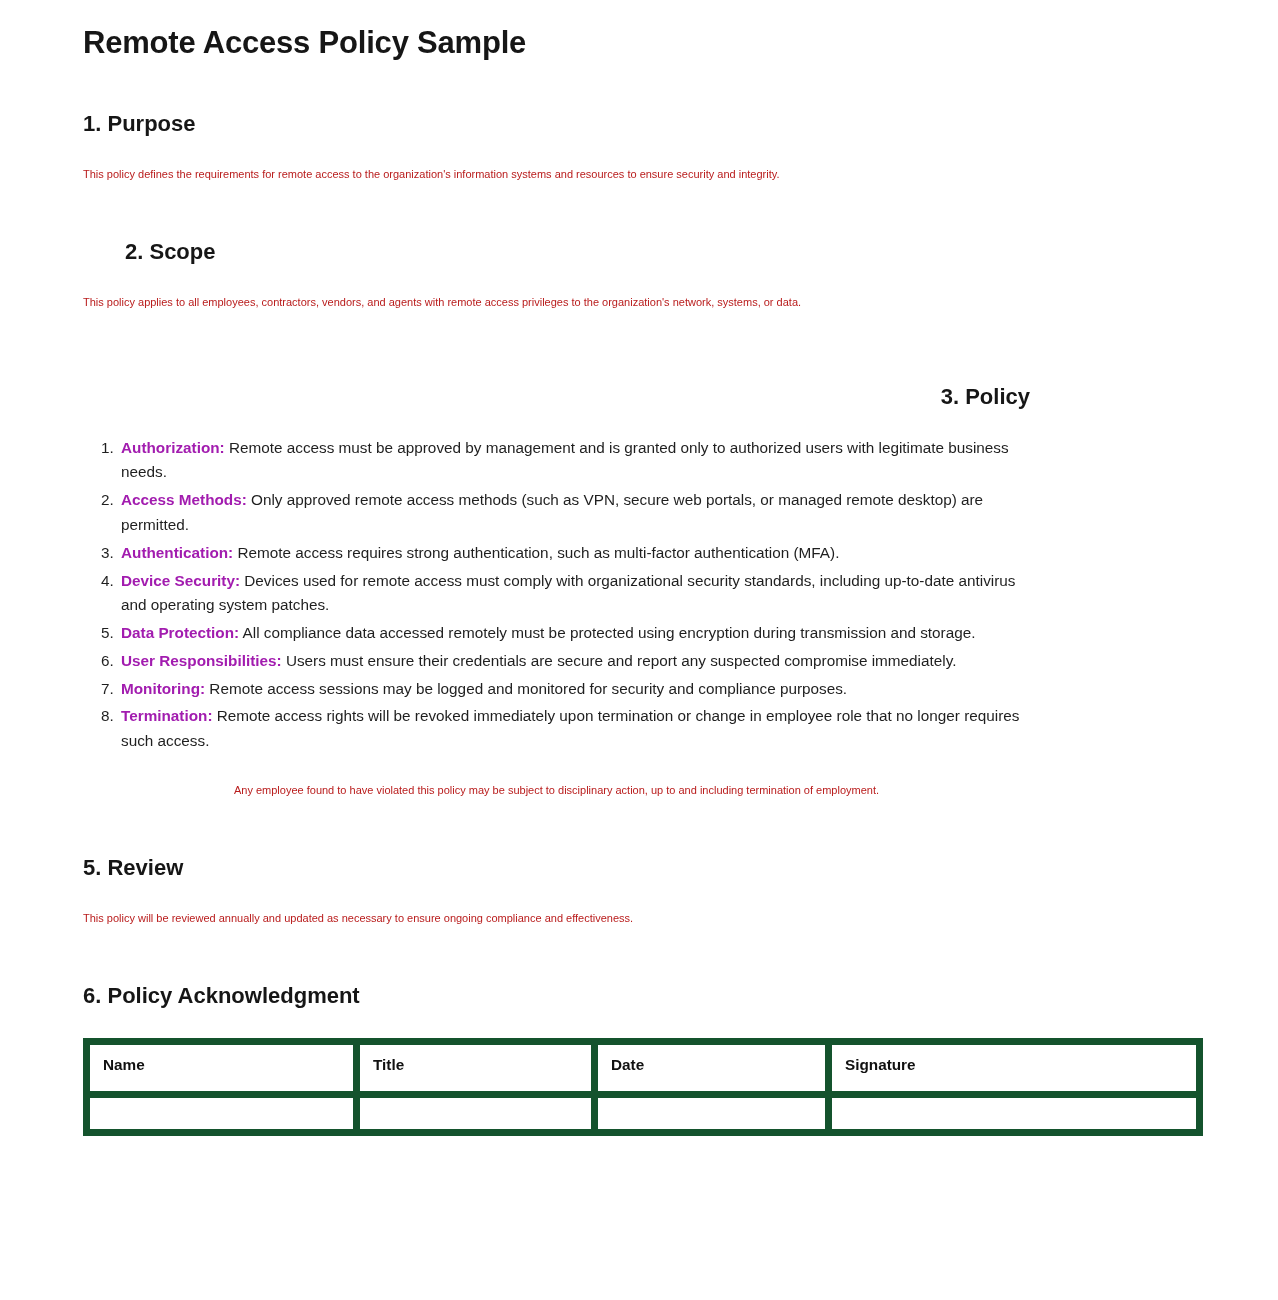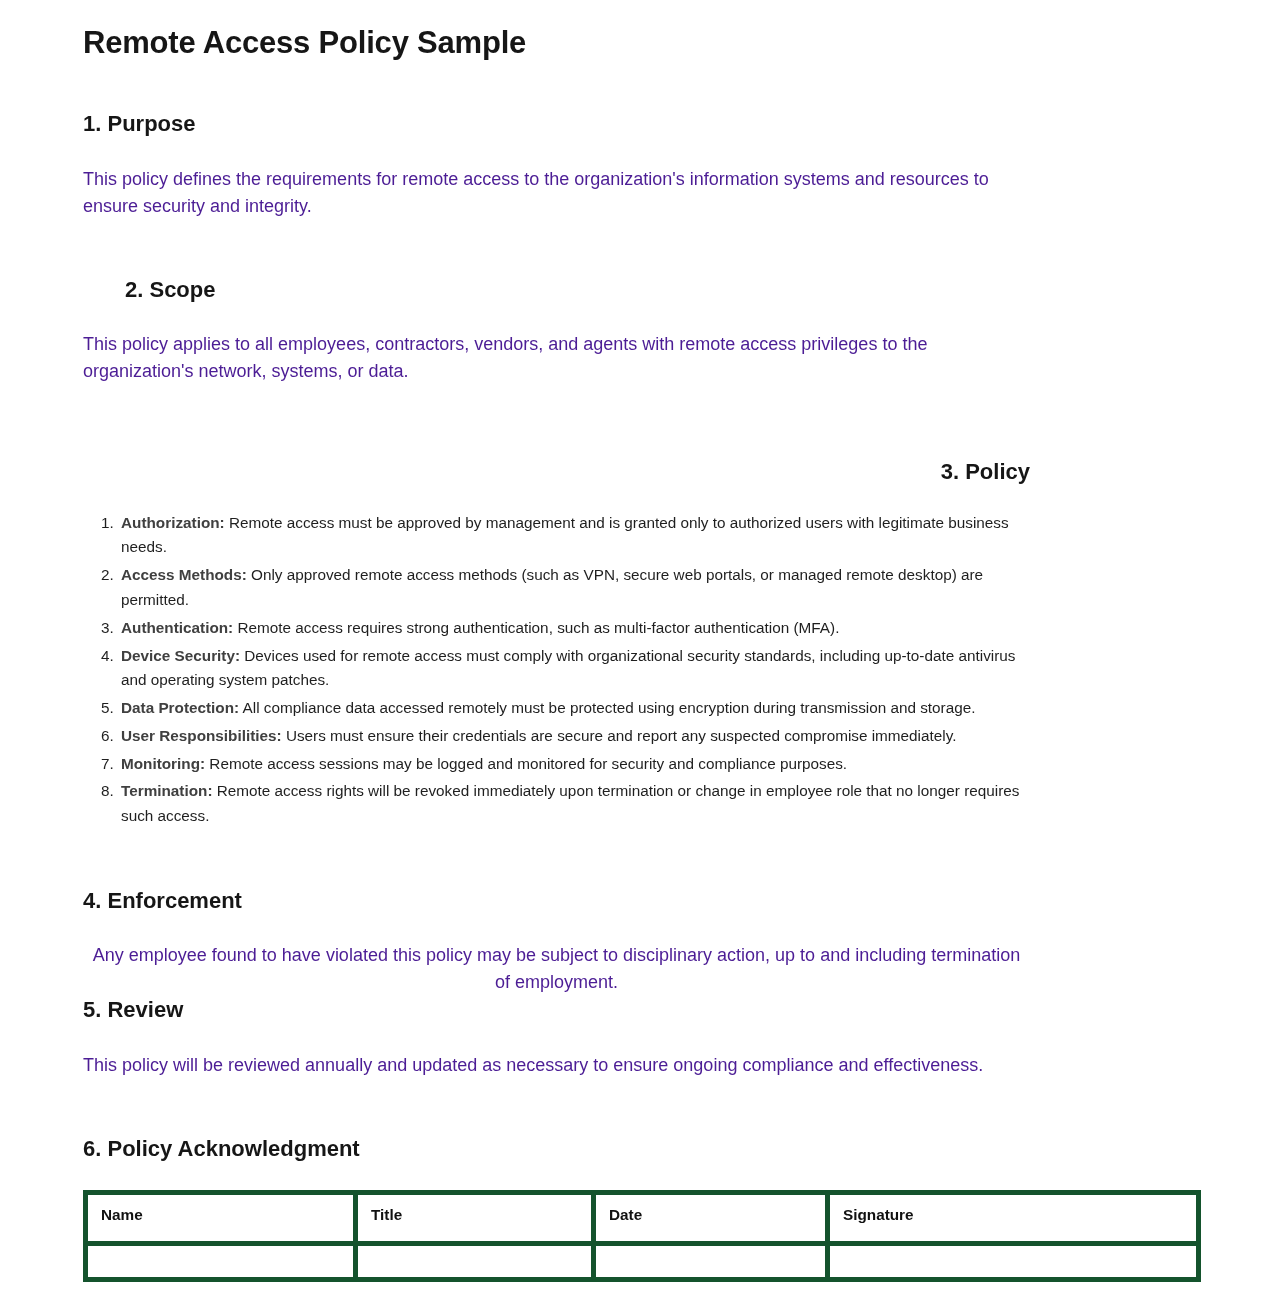--- a/index.html
+++ b/index.html
@@ -33,27 +33,27 @@
     font-weight: bold;
     line-height: 1.25;
     color: #161616;
     margin: 0;
     padding: 0;
   }
   .h-purpose   { margin-top: 49px; }
   .h-scope     { margin-top: 56px; margin-left: 42px; }
   .h-policy    { margin-top: 73px; text-align: right; }
   .h-enforce   { margin-top: 58px; }
-  .h-review    { }
+  .h-review    { margin-top: 56px; }
   .h-ack       { margin-top: 56px; }
 
   .para {
-    font-size: 18px;
+    font-size: 11px;
     line-height: 1.5;
-    color: #4c1d95;
+    color: #b91c1c;
     margin: 0;
     padding: 0;
     max-width: 1113px;
   }
   .p-purpose { margin-top: 28px; }
   .p-scope   { margin-top: 28px; }
   .p-enforce { margin-top: 28px; text-align: center; }
   .p-review  { margin-top: 28px; }
 
   ol.policy-list {
@@ -64,32 +64,32 @@
   }
   ol.policy-list li {
     font-size: 15.3px;
     line-height: 1.62;
     color: #1f1f1f;
     margin: 0 0 3px 0;
     padding-left: 3px;
   }
   ol.policy-list li .lbl {
     font-weight: bold;
-    color: #404040;
+    color: #a21caf;
   }
 
   table.ack-table {
     margin-top: 28px;
     border-collapse: collapse;
     width: 1113px;
     table-layout: fixed;
   }
   table.ack-table th,
   table.ack-table td {
-    border: 5px solid #14532d;
+    border: 7px solid #14532d;
     text-align: left;
     vertical-align: top;
   }
   table.ack-table th {
     font-size: 15.3px;
     font-weight: bold;
     color: #111111;
     padding: 11px 13px 12px 13px;
     height: 23px;
   }
@@ -121,21 +121,20 @@
     <li><span class="lbl">Authorization:</span><span> Remote access must be approved by management and is granted only to authorized users with legitimate business needs.</span></li>
     <li><span class="lbl">Access Methods:</span><span> Only approved remote access methods (such as VPN, secure web portals, or managed remote desktop) are permitted.</span></li>
     <li><span class="lbl">Authentication:</span><span> Remote access requires strong authentication, such as multi-factor authentication (MFA).</span></li>
     <li><span class="lbl">Device Security:</span><span> Devices used for remote access must comply with organizational security standards, including up-to-date antivirus and operating system patches.</span></li>
     <li><span class="lbl">Data Protection:</span><span> All compliance data accessed remotely must be protected using encryption during transmission and storage.</span></li>
     <li><span class="lbl">User Responsibilities:</span><span> Users must ensure their credentials are secure and report any suspected compromise immediately.</span></li>
     <li><span class="lbl">Monitoring:</span><span> Remote access sessions may be logged and monitored for security and compliance purposes.</span></li>
     <li><span class="lbl">Termination:</span><span> Remote access rights will be revoked immediately upon termination or change in employee role that no longer requires such access.</span></li>
   </ol>
 
-  <h2 class="section-heading h-enforce">4. Enforcement</h2>
   <p class="para p-enforce">Any employee found to have violated this policy may be subject to disciplinary action, up to and including termination of employment.</p>
 
   <h2 class="section-heading h-review">5. Review</h2>
   <p class="para p-review">This policy will be reviewed annually and updated as necessary to ensure ongoing compliance and effectiveness.</p>
 
   <h2 class="section-heading h-ack">6. Policy Acknowledgment</h2>
 
   <table class="ack-table">
     <colgroup>
       <col class="c-name">

